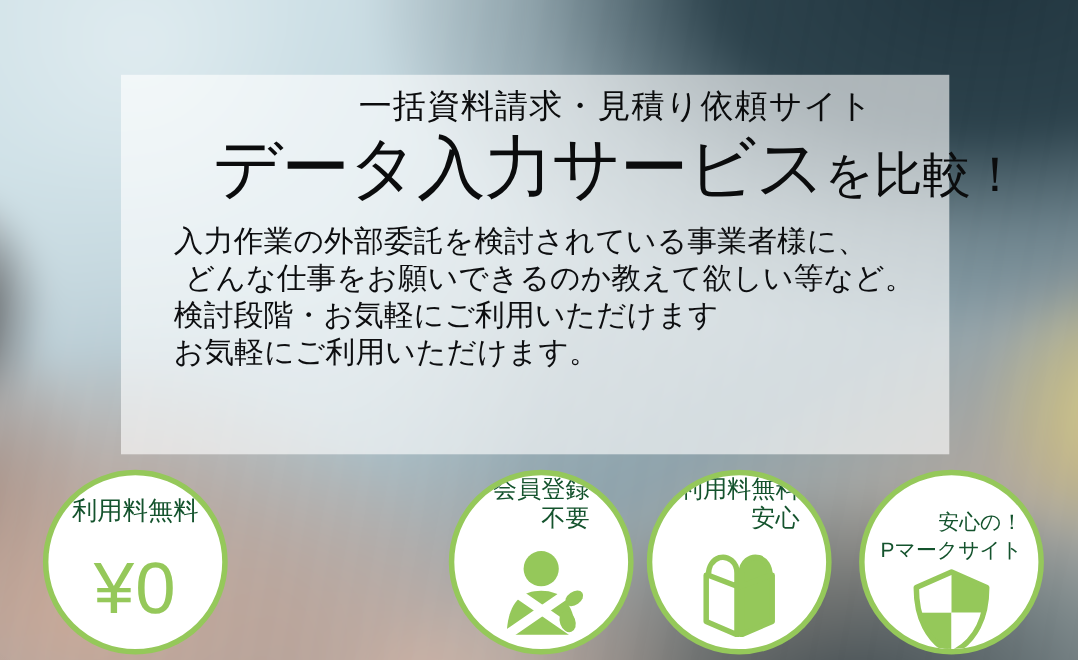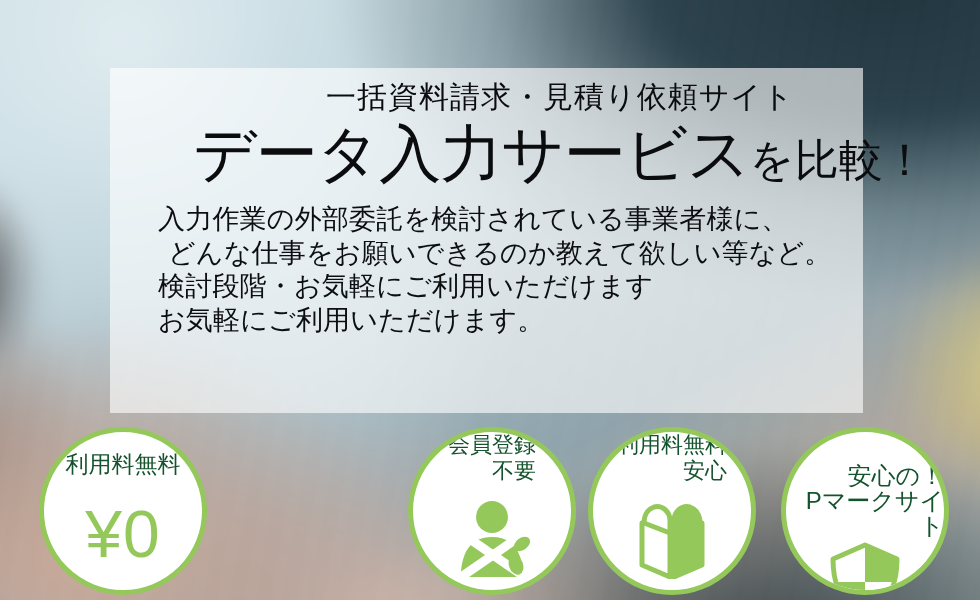--- a/index.html
+++ b/index.html
@@ -161,21 +161,21 @@
     margin-top: 19px;
     color: #14532d;
     font-size: 23px;
     line-height: 27px;
     font-weight: 400;
     text-align: right;
     letter-spacing: 0px;
     white-space: pre-line;
   }
   .badge.two-line .badge-label { margin-top: 0; font-size: 22px; line-height: 26px; }
-  .badge.small-label .badge-label { font-size: 24px; line-height: 25px; margin-top: 31px; }
+  .badge.small-label .badge-label { font-size: 19px; line-height: 25px; margin-top: 31px; }
 
   .badge-art {
     margin-top: 4px;
     display: flex;
     align-items: center;
     justify-content: center;
     flex: 1;
   }
   .yen-text {
     color: #95c85a;

